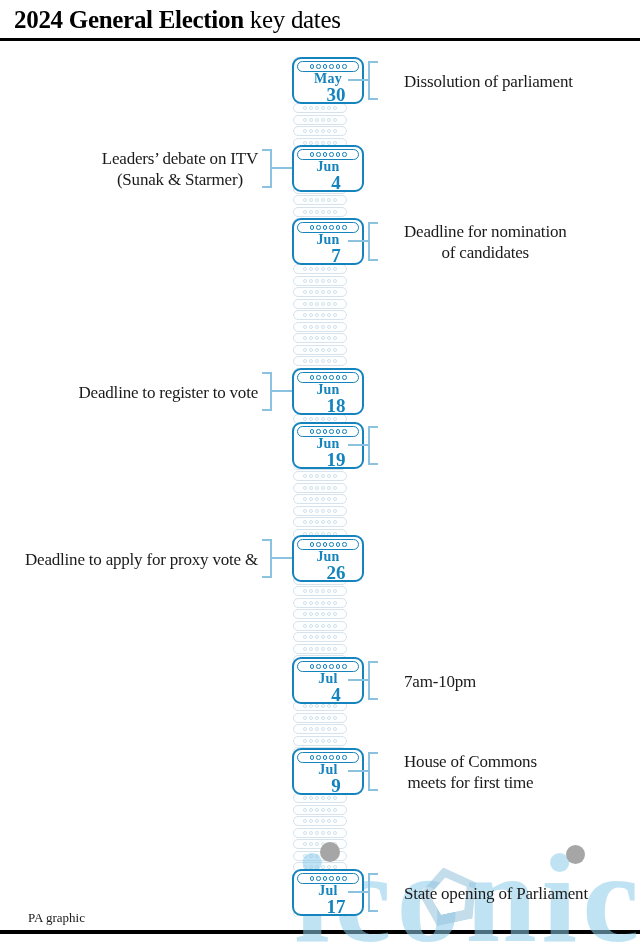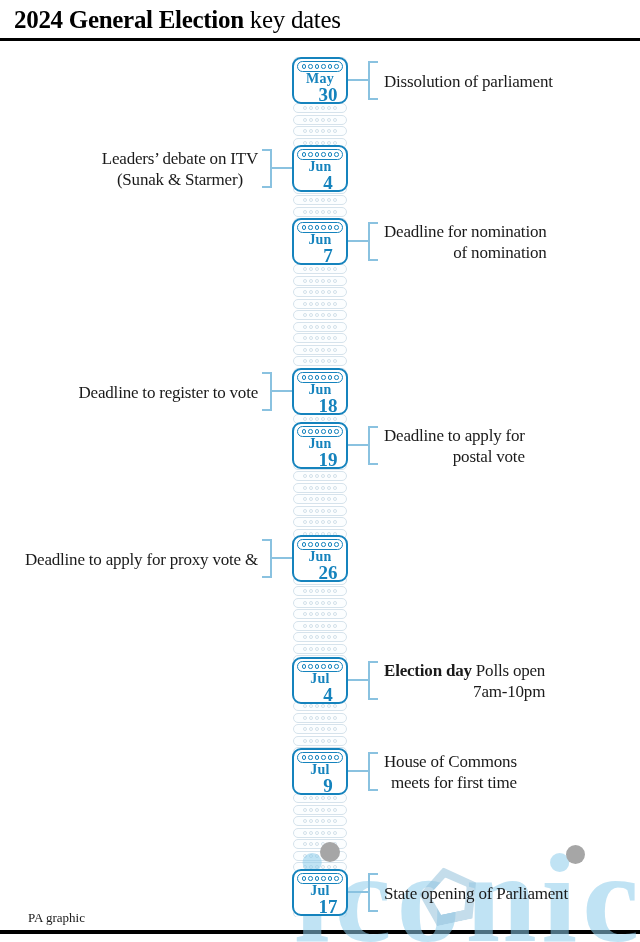--- a/index.html
+++ b/index.html
@@ -44,42 +44,42 @@
   .spine{position:absolute;left:293px;top:57px;width:54px;height:860px;z-index:1;overflow:hidden;}
   .spine .row{
     height:10px;margin-bottom:1.5px;box-sizing:border-box;
     border:1.5px solid var(--fade);border-radius:5px;background:#fcfeff;
     display:flex;align-items:center;justify-content:center;gap:2.2px;
   }
   .spine .row i{width:4px;height:4px;box-sizing:border-box;border:1px solid var(--fade2);border-radius:50%;background:#fff;display:block;}
   
   .event{position:absolute;left:0;width:640px;height:47px;z-index:5;}
   .card{
-    position:absolute;left:292px;top:0;width:56px;height:47px;box-sizing:border-box;
+    position:absolute;left:292px;top:0;width:72px;height:47px;box-sizing:border-box;
     border:2px solid var(--blue);border-radius:9px;background:#fff;text-align:center;
   }
   .strip{
     position:absolute;top:2px;left:3px;right:3px;height:11px;box-sizing:border-box;
     border:1.5px solid var(--blue);border-radius:6px;background:#fff;
     display:flex;align-items:center;justify-content:center;gap:2px;
   }
   .strip i{width:4.5px;height:4.5px;box-sizing:border-box;border:1.3px solid var(--blue);border-radius:50%;background:#fff;display:block;}
   .month{position:absolute;top:12px;left:0;right:0;font-weight:bold;font-size:14px;color:var(--blue);letter-spacing:0.2px;}
   .day{position:absolute;top:25px;left:16px;right:0;font-weight:bold;font-size:19px;color:var(--blue);}
   .connector{position:absolute;top:22px;height:2px;width:20px;background:var(--lblue);}
   .event.right .connector{left:348px;}
   .event.left  .connector{left:272px;}
   .bracket{position:absolute;top:4px;height:39px;width:10px;box-sizing:border-box;}
   .event.right .bracket{left:368px;border-left:2px solid var(--lblue);border-top:2px solid var(--lblue);border-bottom:2px solid var(--lblue);}
   .event.left  .bracket{left:262px;border-right:2px solid var(--lblue);border-top:2px solid var(--lblue);border-bottom:2px solid var(--lblue);}
   .label{
     position:absolute;top:50%;transform:translateY(-50%);
     font-size:17px;line-height:21px;color:#1a1a1a;white-space:nowrap;letter-spacing:-0.2px;
   }
-  .event.right .label{left:384px;text-align:right;}
+  .event.right .label{left:404px;text-align:center;}
   .event.left  .label{right:382px;text-align:center;}
   .label b{font-weight:bold;}
 </style>
 </head>
 <body>
 
 <div class="page">
 
   <div class="title"><span class="b">2024 General Election</span><span> key dates</span></div>
   <div class="rule-top"></div>
@@ -745,21 +745,21 @@
           <i></i>
           <i></i>
         </div>
       <div class="month">Jun</div>
       <div class="day">7</div>
     </div>
     <div class="connector"></div>
     <div class="bracket"></div>
     <div class="label">
       <div>Deadline for nomination</div>
-      <div>of nomination</div>
+      <div>of candidates</div>
     </div>
   </div>
 
   <div class="event left" style="top:368px">
     <div class="card">
       <div class="strip">
           <i></i>
           <i></i>
           <i></i>
           <i></i>
@@ -784,24 +784,20 @@
           <i></i>
           <i></i>
           <i></i>
           <i></i>
         </div>
       <div class="month">Jun</div>
       <div class="day">19</div>
     </div>
     <div class="connector"></div>
     <div class="bracket"></div>
-    <div class="label">
-      <div>Deadline to apply for</div>
-      <div>postal vote</div>
-    </div>
   </div>
 
   <div class="event left" style="top:535px">
     <div class="card">
       <div class="strip">
           <i></i>
           <i></i>
           <i></i>
           <i></i>
           <i></i>
@@ -826,21 +822,20 @@
           <i></i>
           <i></i>
           <i></i>
         </div>
       <div class="month">Jul</div>
       <div class="day">4</div>
     </div>
     <div class="connector"></div>
     <div class="bracket"></div>
     <div class="label">
-      <div><b>Election day</b><span> Polls open</span></div>
       <div>7am-10pm</div>
     </div>
   </div>
 
   <div class="event right" style="top:748px">
     <div class="card">
       <div class="strip">
           <i></i>
           <i></i>
           <i></i>

